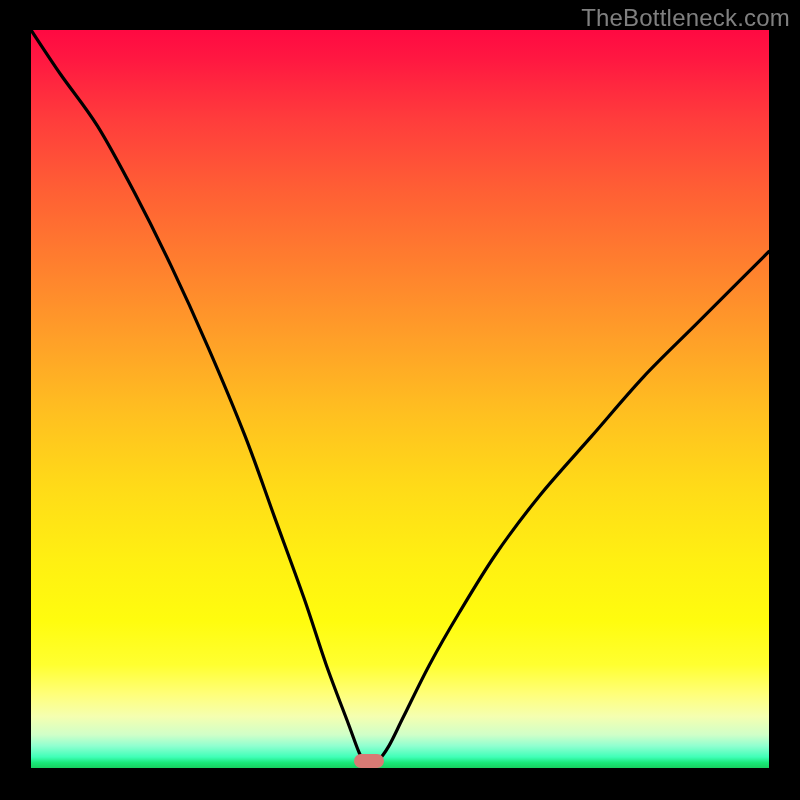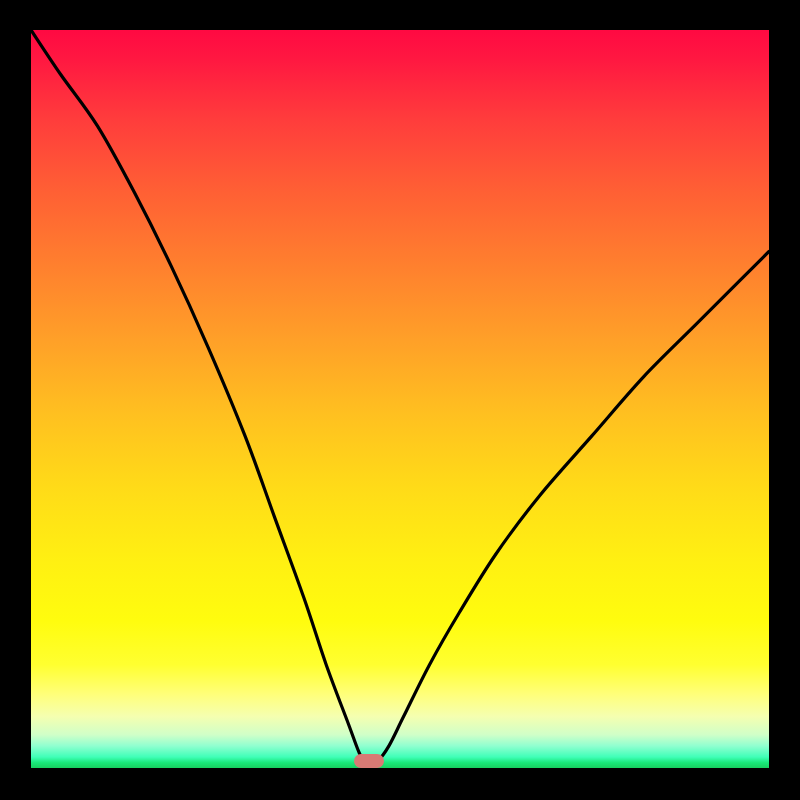--- a/index.html
+++ b/index.html
@@ -85,14 +85,15 @@
   <div class="plot-area">
     <div class="gradient"></div>
 
     <svg class="curve" viewBox="0 0 738 738" preserveAspectRatio="none">
       <path d="M 0.00 0.00 C 4.92 7.38, 18.45 28.29, 29.52 44.28 C 40.59 60.27, 54.12 76.26, 66.42 95.94 C 78.72 115.62, 91.02 138.99, 103.32 162.36 C 115.62 185.73, 127.92 210.33, 140.22 236.16 C 152.52 261.99, 164.82 289.05, 177.12 317.34 C 189.42 345.63, 202.95 377.61, 214.02 405.90 C 225.09 434.19, 233.70 460.02, 243.54 487.08 C 253.38 514.14, 264.45 543.66, 273.06 568.26 C 281.67 592.86, 287.82 613.77, 295.20 634.68 C 302.58 655.59, 311.80 678.96, 317.34 693.72 C 322.88 708.48, 325.34 716.48, 328.41 723.24 C 331.49 730.00, 332.72 733.08, 335.79 734.31 C 338.87 735.54, 343.17 733.69, 346.86 730.62 C 350.55 727.55, 353.63 723.24, 357.93 715.86 C 362.24 708.48, 365.93 699.87, 372.69 686.34 C 379.45 672.81, 389.30 651.90, 398.52 634.68 C 407.75 617.46, 416.97 601.47, 428.04 583.02 C 439.11 564.57, 451.41 543.66, 464.94 523.98 C 478.47 504.30, 493.23 484.62, 509.22 464.94 C 525.21 445.26, 543.66 425.58, 560.88 405.90 C 578.10 386.22, 595.32 365.31, 612.54 346.86 C 629.76 328.41, 648.21 311.19, 664.20 295.20 C 680.19 279.21, 696.18 263.22, 708.48 250.92 C 720.78 238.62, 733.08 226.32, 738.00 221.40 " fill="none" stroke="#000000" stroke-width="3.2" stroke-linecap="round" stroke-linejoin="round"></path>
     </svg>
 
     <div class="marker" style="left: 323.004px; top: 724.358px; width: 30px; height: 14px; background: rgb(216, 122, 116);"></div>
   </div>
 
+  <div class="watermark">TheBottleneck.com</div>
 
 </div>
 
 </body></html>

